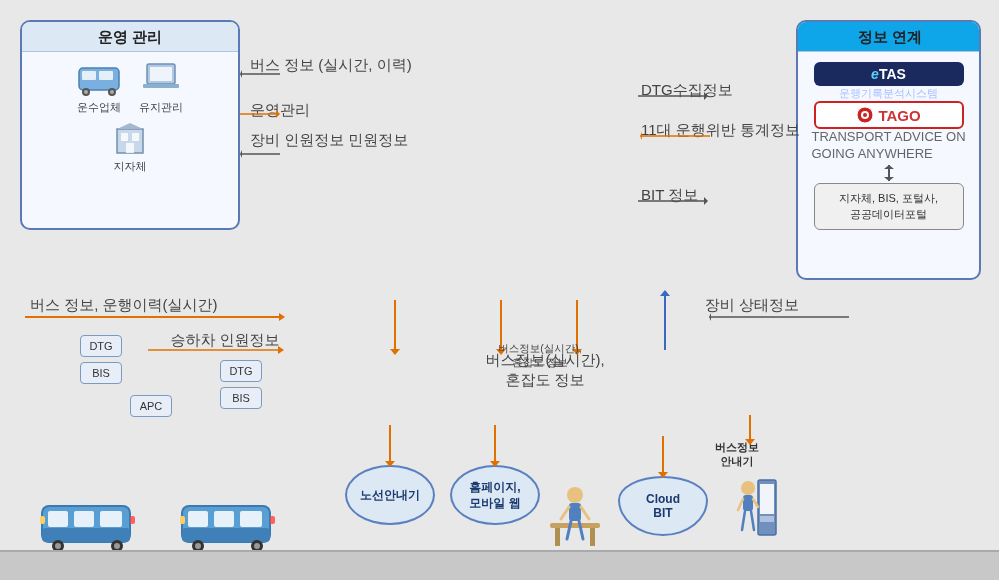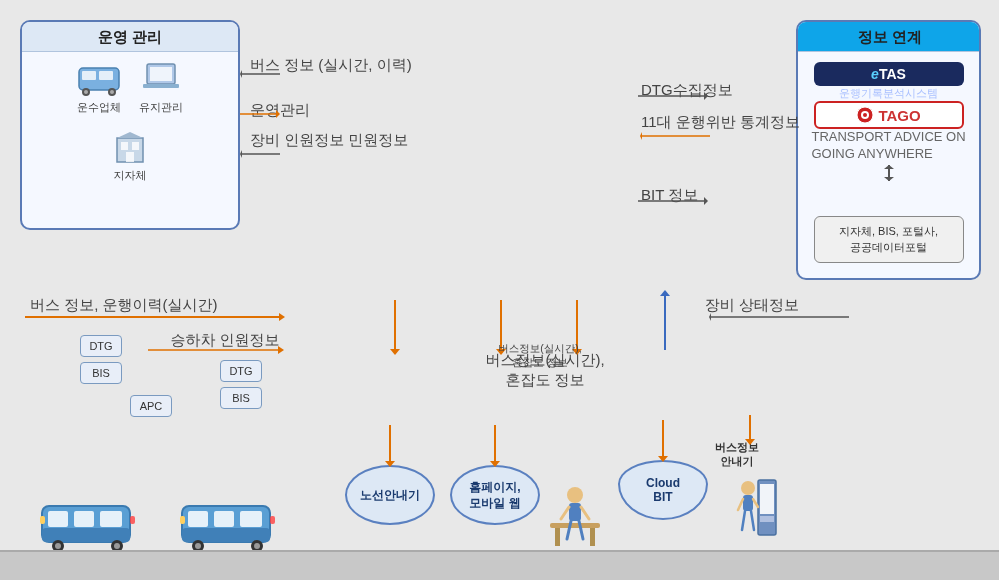--- a/index.html
+++ b/index.html
@@ -46,21 +46,21 @@
     .ops-panel .panel-title { background: #dde8f5; }
     .ops-body {
       display: flex;
       flex-direction: column;
       align-items: center;
       padding: 10px 8px;
     }
     .ops-icons-row {
       display: flex;
       gap: 18px;
-      margin-bottom: 15px;
+      margin-bottom: 6px;
       align-items: flex-end;
     }
     .icon-box {
       display: flex;
       flex-direction: column;
       align-items: center;
       font-size: 11px;
       color: #444;
       gap: 4px;
     }
@@ -207,21 +207,20 @@
     .local-box {
       background: #f0f0f0;
       border: 1.5px solid #888;
       border-radius: 6px;
       font-size: 11px;
       color: #333;
       text-align: center;
       padding: 6px 2px;
       width: 150px;
       line-height: 1.5;
-      margin-top: 33px;
     }
     .node-oval {
       background: #dde8f5;
       border: 2px solid #5a80c0;
       border-radius: 50%;
       display: flex;
       align-items: center;
       justify-content: center;
       text-align: center;
       font-size: 12px;
@@ -343,21 +342,21 @@
   </svg>
 
   <div class="flow-label" style="left:641px; top:80px">
     <span>DTG수집정보</span>
   </div>
   <svg style="position:absolute; left:638px; top:90px" width="70" height="12">
     <line x1="0" y1="6" x2="68" y2="6" stroke="#555" stroke-width="1.5"></line>
     <polygon points="66,2 70,6 66,10" fill="#555"></polygon>
   </svg>
 
-  <div class="flow-label" style="left:641px; top:112px">
+  <div class="flow-label" style="left:641px; top:120px">
     <span>11대 운행위반
 통계정보</span>
   </div>
   <svg style="position:absolute; left:640px; top:130px" width="70" height="12">
     <line x1="70" y1="6" x2="2" y2="6" stroke="#e07000" stroke-width="1.5"></line>
     <polygon points="2,2 2,10 0,6" fill="#e07000"></polygon>
   </svg>
 
   <div class="flow-label" style="left:641px; top:185px">
     <span>BIT 정보</span>
@@ -466,21 +465,21 @@
 
       <circle cx="30" cy="20" r="8" fill="#e8c080"></circle>
       <rect x="24" y="28" width="12" height="18" rx="3" fill="#5080c0"></rect>
       <line x1="24" y1="32" x2="16" y2="44" stroke="#e8c080" stroke-width="3" stroke-linecap="round"></line>
       <line x1="36" y1="32" x2="44" y2="44" stroke="#e8c080" stroke-width="3" stroke-linecap="round"></line>
       <line x1="26" y1="46" x2="22" y2="64" stroke="#5080c0" stroke-width="3" stroke-linecap="round"></line>
       <line x1="34" y1="46" x2="38" y2="64" stroke="#5080c0" stroke-width="3" stroke-linecap="round"></line>
     </svg>
   </div>
 
-  <div style="position:absolute; left:618px; bottom:60px; display:flex; flex-direction:column; align-items:center; gap:4px">
+  <div style="position:absolute; left:618px; bottom:44px; display:flex; flex-direction:column; align-items:center; gap:4px">
     <div style="background:#dde8f5; border:2px solid #5a80c0; border-radius:50% 50% 50% 50%/40% 40% 60% 60%; width:90px; height:60px; display:flex; align-items:center; justify-content:center; text-align:center; font-size:12px; font-weight:bold; color:#1a3a6e">
       <span>Cloud<br>BIT</span>
     </div>
     <svg style="position:absolute; top:-40px; left:35px" width="20" height="42">
       <line x1="10" y1="0" x2="10" y2="40" stroke="#e07000" stroke-width="2"></line>
       <polygon points="5,36 10,42 15,36" fill="#e07000"></polygon>
     </svg>
   </div>
 
   <div style="position:absolute; left:730px; bottom:30px">

